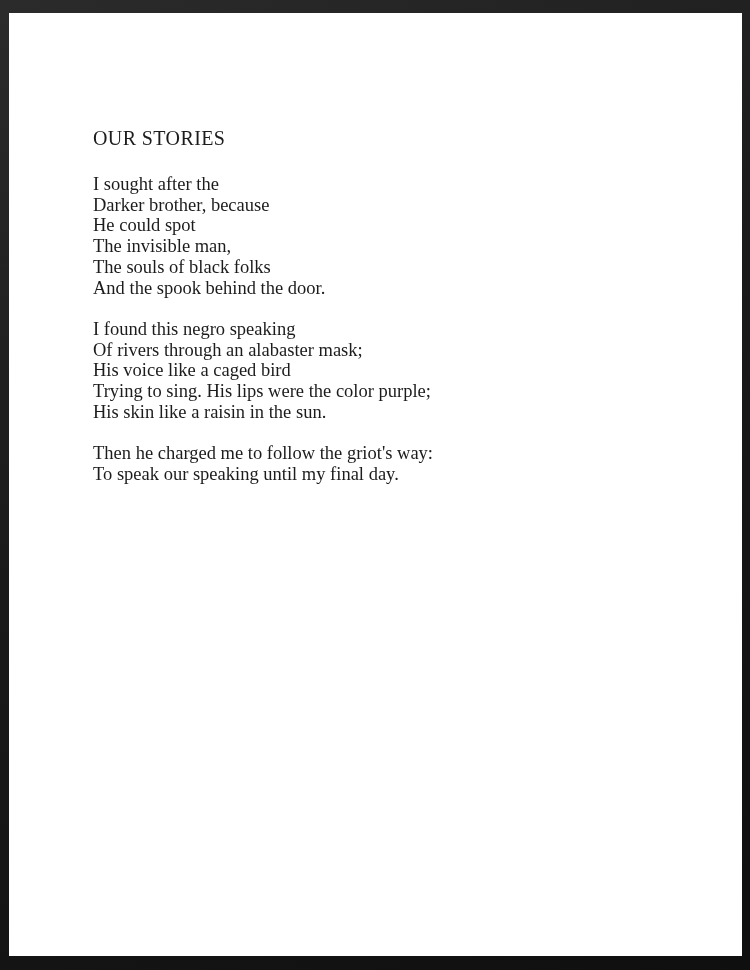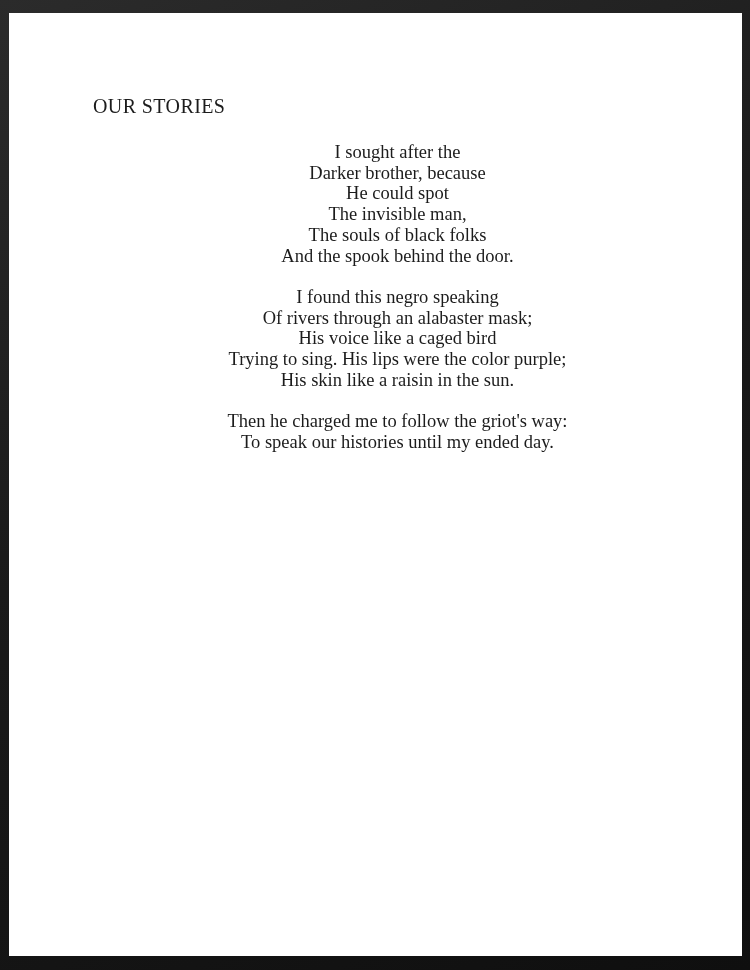--- a/index.html
+++ b/index.html
@@ -22,34 +22,34 @@
     position: absolute;
     left: 9px;
     top: 13px;
     width: 733px;
     height: 943px;
     background: #ffffff;
   }
   .paper-content {
     padding: 82px 40px 0 84px;
     color: #1c1c1c;
+    margin-top: 32px;
   }
   .poem-title {
     font-size: 20px;
     font-weight: normal;
     line-height: 23px;
     letter-spacing: 0.4px;
     margin: 0 0 24px 0;
   }
   .poem-stanza {
     font-size: 18.5px;
     line-height: 20.7px;
     margin: 0 0 20.7px 0;
     white-space: pre-line;
-    text-align: center;
   }
 </style>
 </head>
 <body>
 
 <div class="frame">
   <div class="paper">
     <div class="paper-content">
       <h1 class="poem-title">OUR STORIES</h1>
       <p class="poem-stanza">I sought after the
@@ -57,16 +57,16 @@
 He could spot
 The invisible man,
 The souls of black folks
 And the spook behind the door.</p>
       <p class="poem-stanza">I found this negro speaking
 Of rivers through an alabaster mask;
 His voice like a caged bird
 Trying to sing. His lips were the color purple;
 His skin like a raisin in the sun.</p>
       <p class="poem-stanza">Then he charged me to follow the griot's way:
-To speak our histories until my ended day.</p>
+To speak our speaking until my final day.</p>
     </div>
   </div>
 </div>
 
 </body></html>

